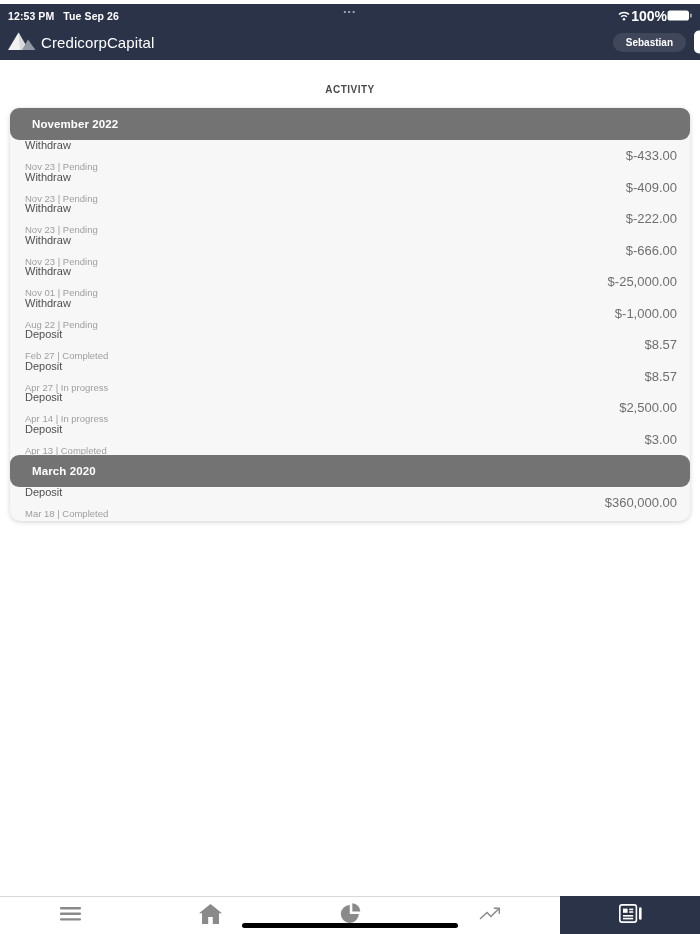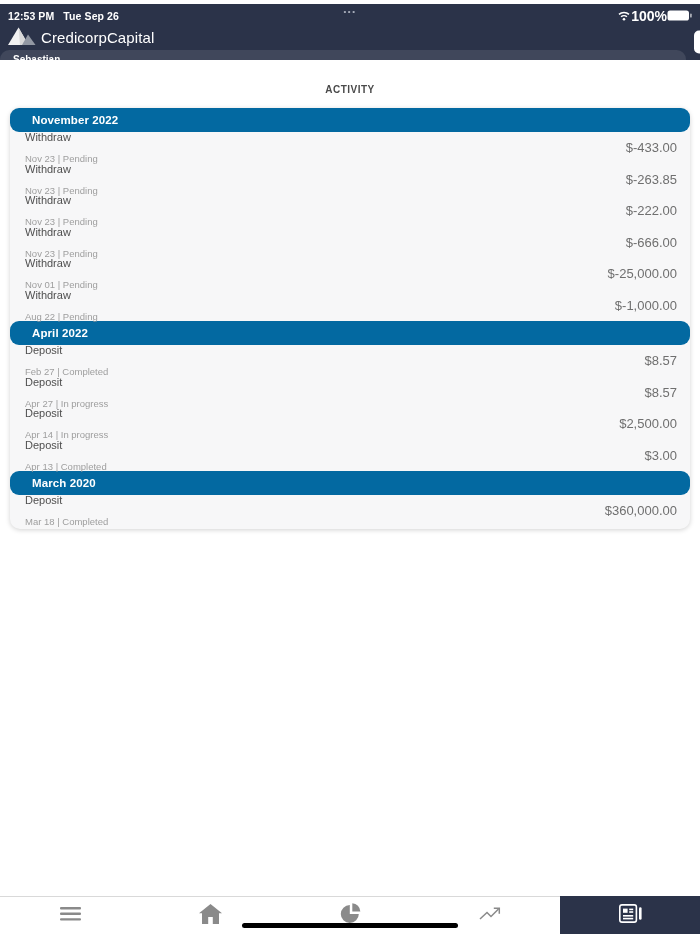--- a/index.html
+++ b/index.html
@@ -8,30 +8,30 @@
     font-family:"Liberation Sans",sans-serif;
     background:#ffffff;
     position:relative;overflow:hidden;
   }
   
   .topbar{position:absolute;top:4px;left:0;width:700px;height:56px;background:#2b3349;}
   .statusbar{position:relative;height:20px;display:flex;align-items:center;justify-content:space-between;padding:0 8px;color:#fff;}
   .status-left{display:flex;gap:9px;font-size:10.5px;font-weight:700;letter-spacing:.1px;padding-top:3px;}
   .status-dots{position:absolute;left:50%;top:3px;transform:translateX(-50%);color:#aab0bd;font-size:8px;letter-spacing:1.5px;}
   .status-right{display:flex;align-items:center;font-size:14px;font-weight:700;padding-top:3px;}
-  .navrow{position:relative;height:36px;display:flex;justify-content:space-between;flex-direction:column;}
+  .navrow{position:relative;height:36px;display:flex;align-items:center;justify-content:space-between;}
   .brand{display:flex;align-items:center;gap:4px;padding-left:7px;color:#fff;font-size:15px;letter-spacing:.1px;}
   .user-pill{color:#fff;font-size:10px;font-weight:700;background:rgba(255,255,255,.10);border-radius:13px;padding:4px 13px;margin-right:14px;}
   .edge-accent{position:absolute;right:-5px;top:50%;transform:translateY(-50%);width:11px;height:23px;background:#fff;border-radius:5px;}
   
   .page-title{position:absolute;top:84px;left:0;width:700px;text-align:center;font-size:10px;font-weight:700;color:#4a4a4a;letter-spacing:.5px;}
   
   .card{position:absolute;top:108px;left:10px;width:680px;background:#f7f7f8;border-radius:10px;
         box-shadow:0 1px 5px rgba(0,0,0,.18);padding-bottom:2px;}
-  .section-bar{height:24px;background:#0369a1;border-radius:9px;display:flex;align-items:center;padding-left:22px;}
+  .section-bar{height:32px;background:#737373;border-radius:9px;display:flex;align-items:center;padding-left:22px;}
   .section-bar span{color:#fff;font-size:11.5px;font-weight:700;letter-spacing:.1px;}
   .row{height:31.5px;display:flex;align-items:center;justify-content:space-between;padding:0 13px 0 15px;}
   .row-left{display:flex;flex-direction:column;gap:10px;}
   .row-type{font-size:11px;color:#4f4f4f;}
   .row-detail{font-size:9.5px;color:#9e9e9e;}
   .row-amount{font-size:13px;color:#6f6f6f;}
   
   .tabbar{position:absolute;left:0;bottom:0;width:700px;height:37px;background:#fff;border-top:1px solid #d9d9d9;display:flex;}
   .tab{width:140px;display:flex;align-items:center;justify-content:center;}
   .tab.selected{background:#2b3349;box-shadow:0 -1px 0 0 #2b3349;}
@@ -91,21 +91,21 @@
         <span class="row-type">Withdraw</span>
         <span class="row-detail">Nov 23 | Pending</span>
       </div>
       <span class="row-amount">$-433.00</span>
     </div>
     <div class="row">
       <div class="row-left">
         <span class="row-type">Withdraw</span>
         <span class="row-detail">Nov 23 | Pending</span>
       </div>
-      <span class="row-amount">$-263.85</span>
+      <span class="row-amount">$-409.00</span>
     </div>
     <div class="row">
       <div class="row-left">
         <span class="row-type">Withdraw</span>
         <span class="row-detail">Nov 23 | Pending</span>
       </div>
       <span class="row-amount">$-222.00</span>
     </div>
     <div class="row">
       <div class="row-left">
@@ -120,23 +120,20 @@
         <span class="row-detail">Nov 01 | Pending</span>
       </div>
       <span class="row-amount">$-25,000.00</span>
     </div>
     <div class="row">
       <div class="row-left">
         <span class="row-type">Withdraw</span>
         <span class="row-detail">Aug 22 | Pending</span>
       </div>
       <span class="row-amount">$-1,000.00</span>
-    </div>
-    <div class="section-bar">
-      <span>April 2022</span>
     </div>
     <div class="row">
       <div class="row-left">
         <span class="row-type">Deposit</span>
         <span class="row-detail">Feb 27 | Completed</span>
       </div>
       <span class="row-amount">$8.57</span>
     </div>
     <div class="row">
       <div class="row-left">

